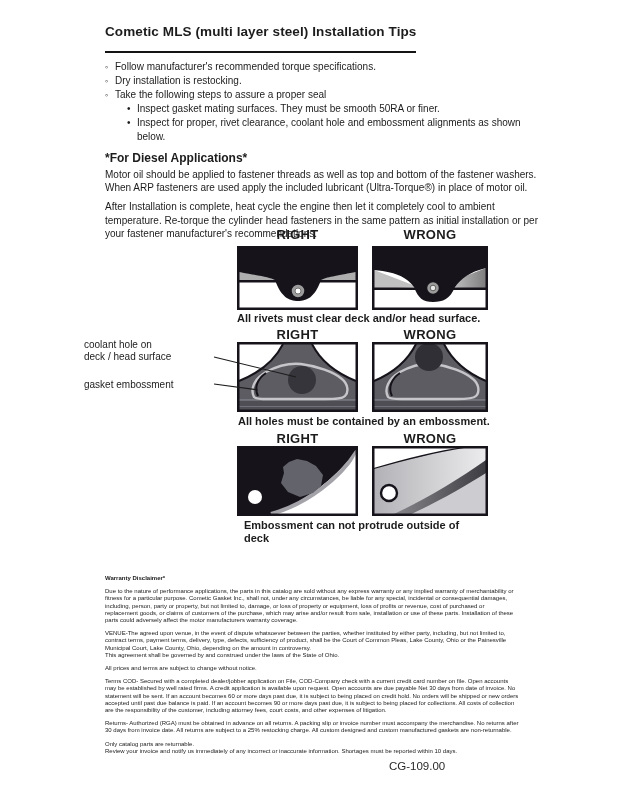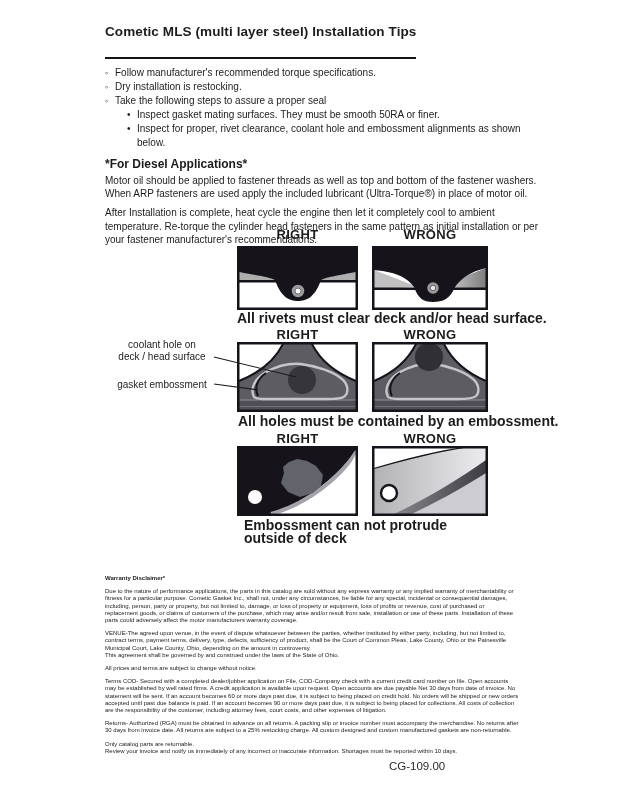--- a/index.html
+++ b/index.html
@@ -1,34 +1,34 @@
 <!DOCTYPE html>
 <html><head>
 <meta charset="utf-8">
 <style>
   html,body{margin:0;padding:0;background:#e8e8e8;}
   .page{position:relative;width:618px;height:800px;background:#ffffff;overflow:hidden;
         font-family:"Liberation Sans","DejaVu Sans",sans-serif;color:#1c1c1c;}
   .content{position:absolute;left:105px;top:22px;width:434px;}
   h1.title{font-size:13.5px;font-weight:bold;margin:0 0 7px 0;display:inline-block;
-           border-bottom:2px solid #141414;padding-bottom:18px;letter-spacing:.1px;}
+           border-bottom:2px solid #141414;padding-bottom:12px;letter-spacing:.1px;}
   .bullet{font-size:10px;line-height:14px;position:relative;padding-left:10px;}
   .bullet .marker{position:absolute;left:0;top:0;font-size:9px;}
   .bullet.lvl2{margin-left:22px;}
   .bullet.lvl2 .marker{font-size:10px;}
   .diesel-heading{font-size:12px;font-weight:bold;margin-top:7px;}
   .para{font-size:10px;line-height:13.2px;margin-top:6px;}
   .para.first{margin-top:3px;}
 
   
   .dg-label{position:absolute;width:121px;text-align:center;font-size:13px;font-weight:bold;letter-spacing:.3px;}
   .dg-box{position:absolute;}
   .dg-box svg{display:block;}
-  .caption{position:absolute;font-size:14px;font-weight:bold;line-height:12.5px;}
-  .callout{position:absolute;left:100px;width:124px;text-align:center;font-size:10px;line-height:11.5px;}
+  .caption{position:absolute;font-size:11px;font-weight:bold;line-height:12.5px;}
+  .callout{position:absolute;left:84px;width:124px;text-align:left;font-size:10px;line-height:11.5px;}
   .leader-overlay{position:absolute;left:0;top:0;pointer-events:none;}
 
   
   .fineprint{position:absolute;left:105px;top:575px;width:414px;font-size:6px;line-height:7.2px;color:#222;}
   .fineprint .fp-head{font-weight:bold;}
   .fineprint .fp-para{margin-top:6px;}
   .fineprint .fp-line{margin-top:0;}
   .page-code{position:absolute;left:389px;top:760px;font-size:11.5px;color:#2a2a2a;text-align:right;}
 </style>
 </head>

